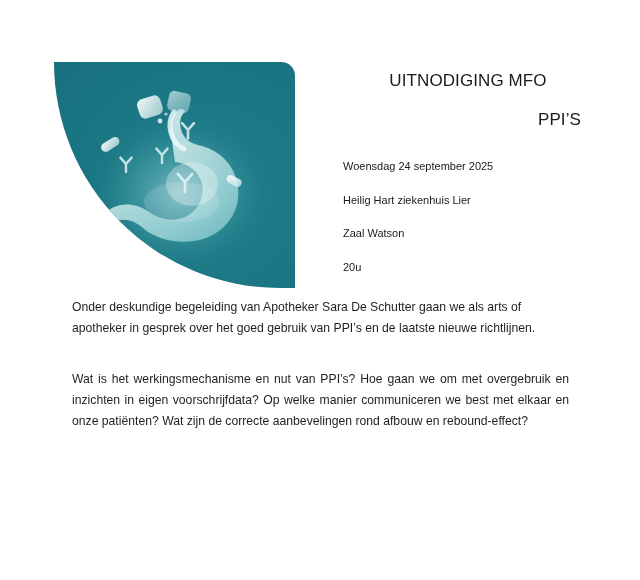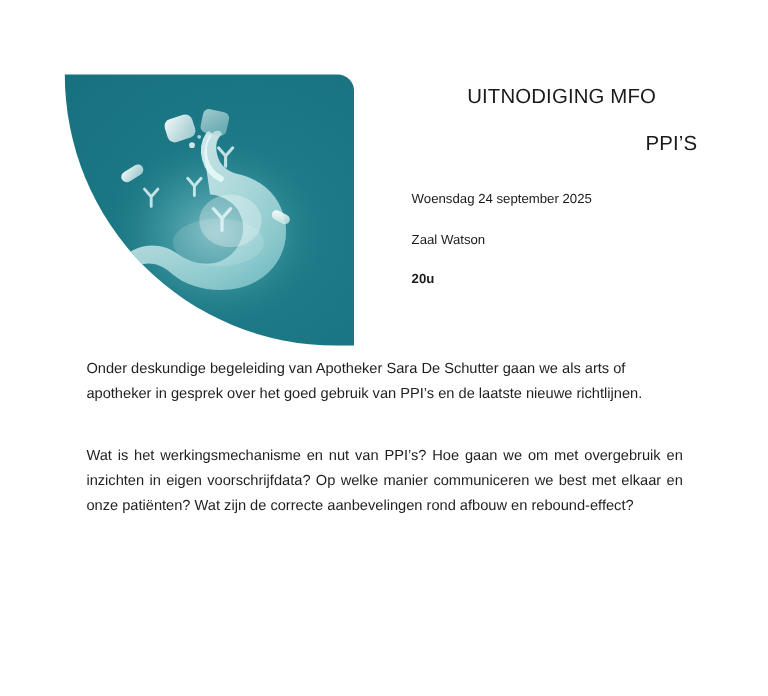--- a/index.html
+++ b/index.html
@@ -59,21 +59,21 @@
     left: 343px;
     top: 160px;
     width: 260px;
   }
   .detail-line {
     font-size: 11px;
     line-height: 1.15;
     margin: 0 0 21px 0;
     white-space: nowrap;
   }
-  .detail-line:last-child { margin-bottom: 16px; font-weight: bold; }
+  .detail-line:last-child { margin-bottom: 16px; }
 
   
   #body-copy {
     position: absolute;
     left: 72px;
     top: 297px;
     width: 497px;
   }
   .para {
     font-size: 12.2px;
@@ -156,20 +156,21 @@
   </svg>
 </div>
 
 <div id="header-block">
   <p id="title-main" class="title-line">UITNODIGING MFO</p>
   <p id="title-sub" class="title-line">PPI’S</p>
 </div>
 
 <div id="details-block">
   <p class="detail-line">Woensdag 24 september 2025</p>
+  <p class="detail-line">Heilig Hart ziekenhuis Lier</p>
   <p class="detail-line">Zaal Watson</p>
   <p class="detail-line">20u</p>
 </div>
 
 <div id="body-copy">
   <p class="para plain">Onder deskundige begeleiding van Apotheker Sara De Schutter gaan we als arts of apotheker in gesprek over  het goed gebruik van PPI’s en de laatste nieuwe richtlijnen.</p>
   <div class="gap-1"></div>
   <p class="para justified">Wat is het werkingsmechanisme en nut van PPI’s? Hoe gaan we om met overgebruik en inzichten in eigen voorschrijfdata? Op welke manier communiceren we best met elkaar en onze patiënten? Wat zijn de correcte aanbevelingen rond afbouw en rebound-effect?</p>
   <div class="gap-2"></div>
   <div class="gap-3"></div>

